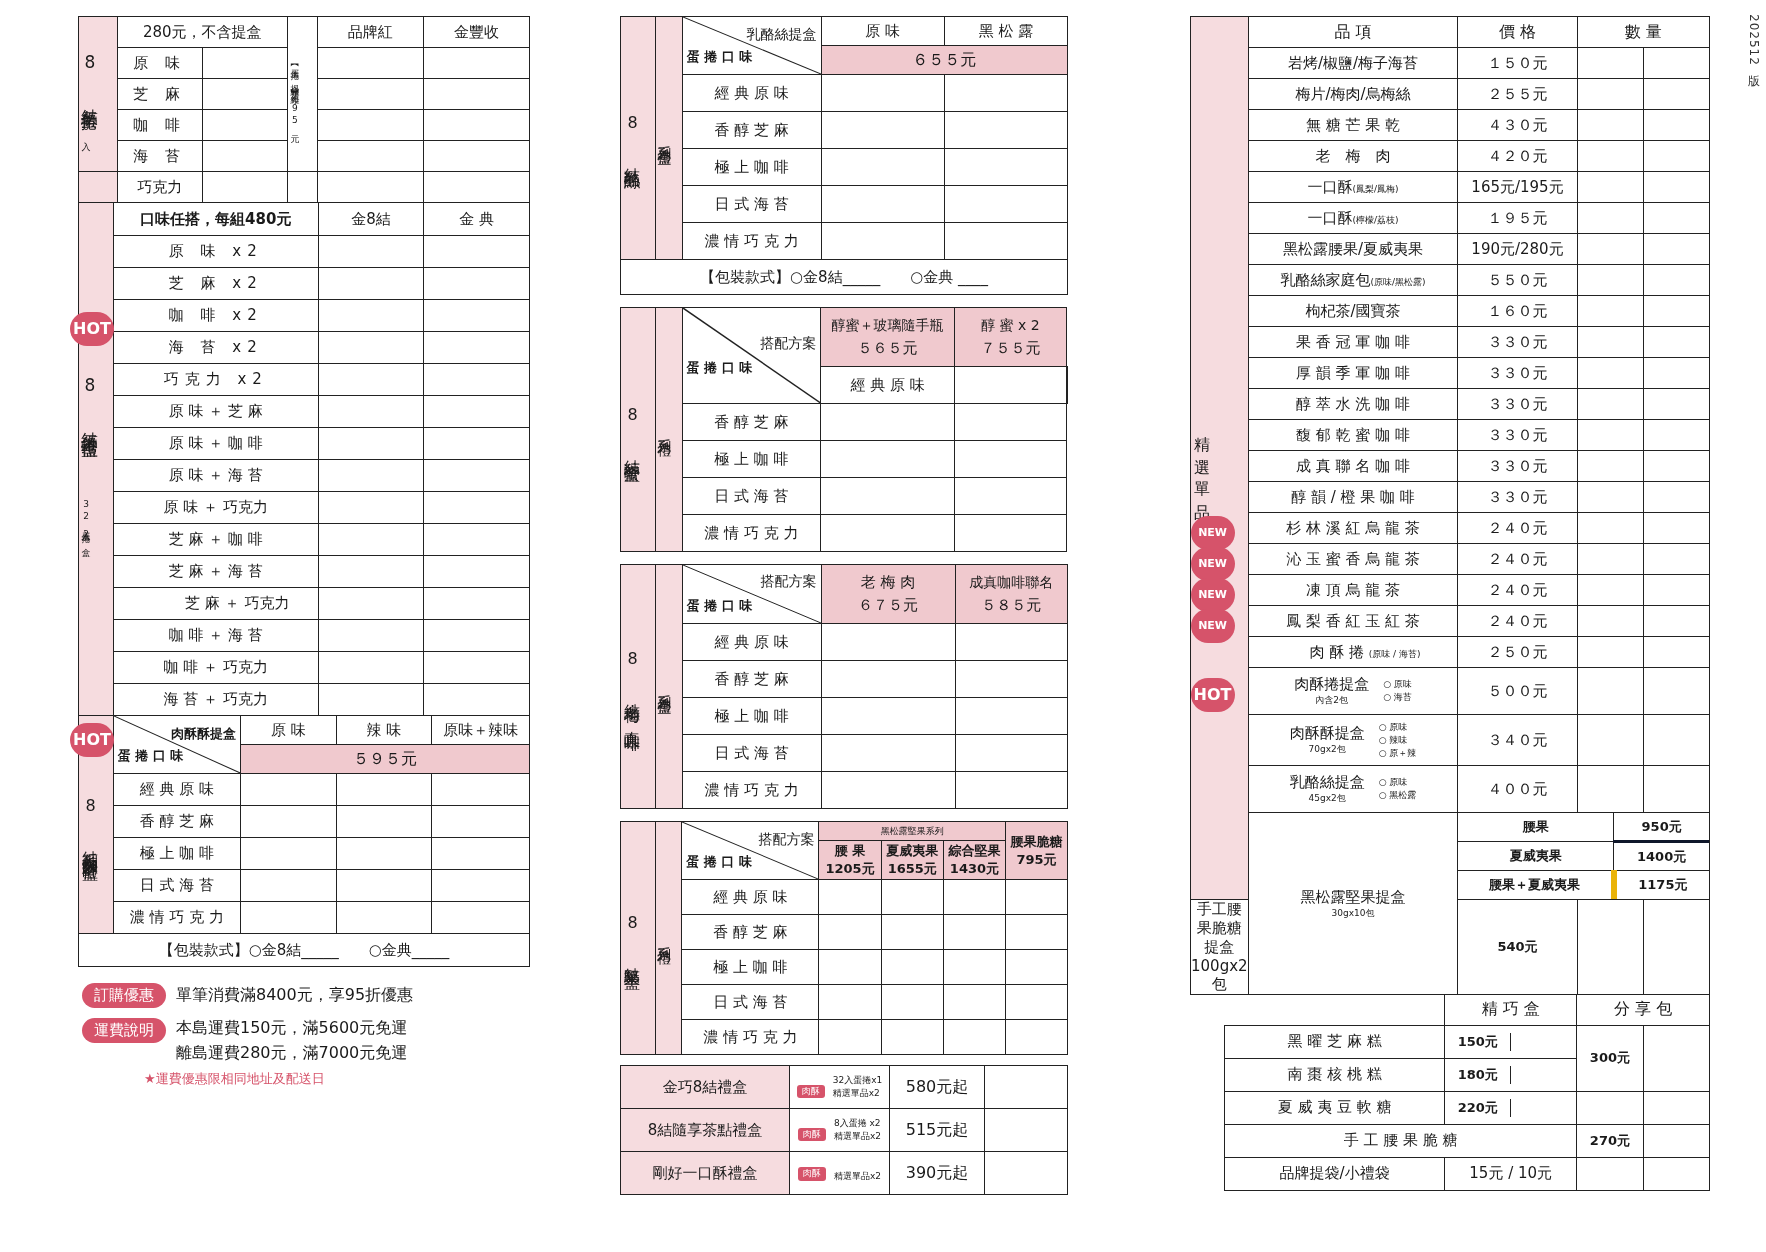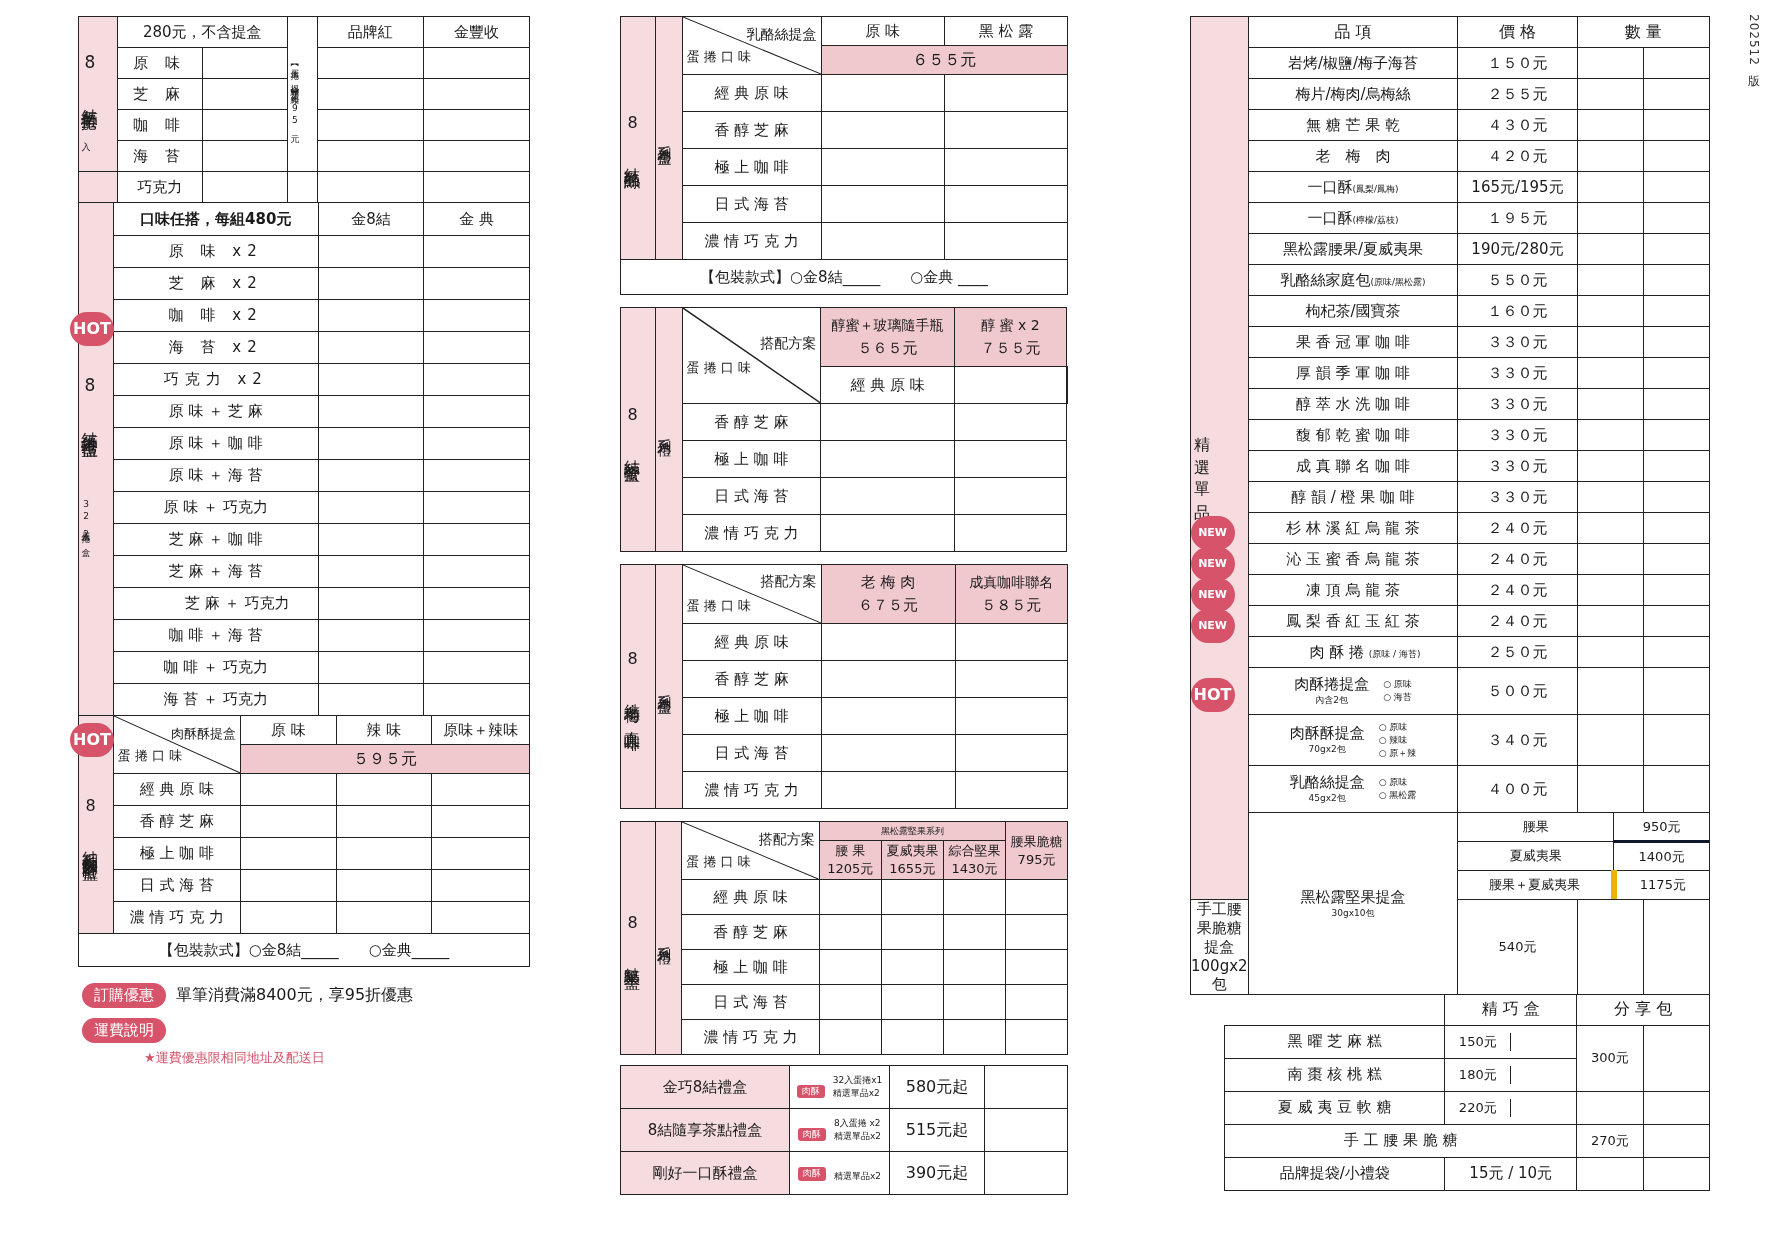--- a/index.html
+++ b/index.html
@@ -6,21 +6,21 @@
   body{width:1766px;height:1252px;font-family:"DejaVu Sans","Liberation Sans",sans-serif;color:#1a1a1a;}
   .page{position:relative;width:1766px;height:1252px;}
   .col{position:absolute;top:0;}
   table{border-collapse:collapse;}
   td,th{border:1px solid #222;font-weight:normal;text-align:center;vertical-align:middle;padding:0;}
   .pink{background:#f6dcdf;}
   .pinkdark{background:#f0c9ce;}
   .vert{writing-mode:vertical-rl;text-orientation:upright;letter-spacing:2px;}
   .sp{letter-spacing:6px;}
   .tiny{font-size:9px;}
-  .n13{font-size:13px;}
+  .n13{font-size:13px;font-weight:bold;}
   .n14{font-size:14px;}
   .n15{font-size:15px;}
   .n16{font-size:16px;}
   .n17{font-size:17px;}
   .diag{position:relative;}
   .diag .dl{position:absolute;left:0;top:0;width:100%;height:100%;}
   .badge{display:inline-block;border-radius:50%;background:#d6536a;color:#fff;font-size:13px;
          width:34px;height:34px;line-height:34px;text-align:center;font-weight:bold;}
   .badge.wide{width:44px;border-radius:18px;font-size:16px;}
   .tagpill{display:inline-block;background:#d6536a;color:#fff;border-radius:14px;padding:3px 12px;font-size:15px;}
@@ -245,20 +245,24 @@
         </table>
     </div>
 
     <div style="margin-left:34px;margin-top:16px;">
       <div style="display:flex;align-items:center;margin-bottom:10px;">
         <span class="tagpill">訂購優惠</span>
         <span class="lead" style="margin-left:10px;">單筆消費滿8400元，享95折優惠</span>
       </div>
       <div style="display:flex;align-items:flex-start;">
         <span class="tagpill">運費說明</span>
+        <span style="margin-left:10px;">
+          <div class="lead">本島運費150元，滿5600元免運</div>
+          <div class="lead" style="margin-top:4px;">離島運費280元，滿7000元免運</div>
+        </span>
       </div>
       <div class="star" style="margin-left:62px;margin-top:6px;">★運費優惠限相同地址及配送日</div>
     </div>
   </div>
 
   <div class="col" style="left:620px;top:16px;width:460px;">
 
     <table style="width:448px;">
       <tbody>
           <tr>

